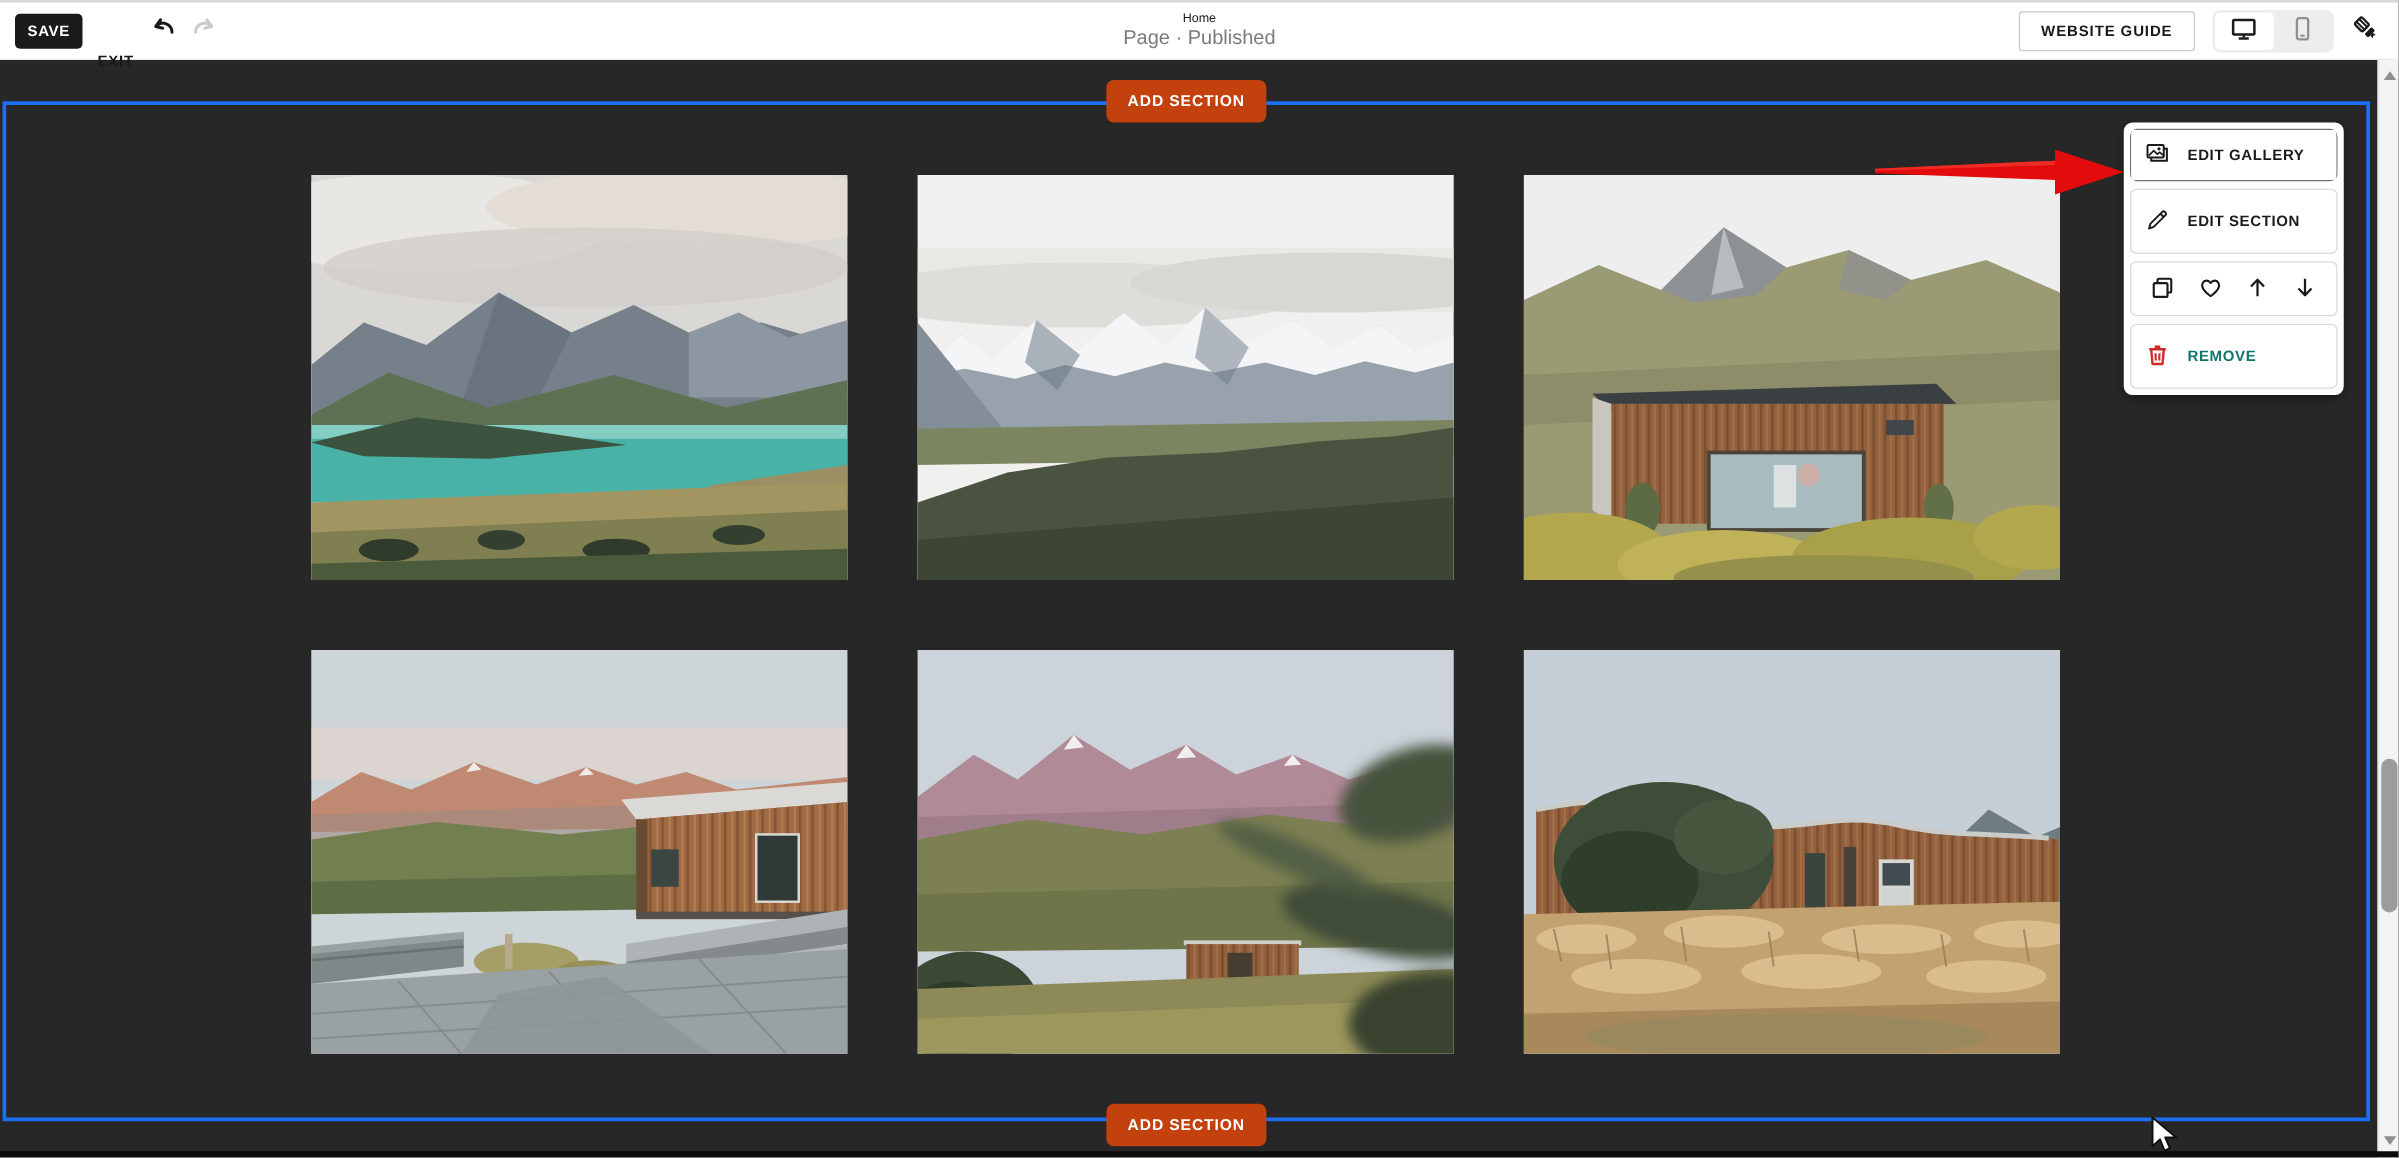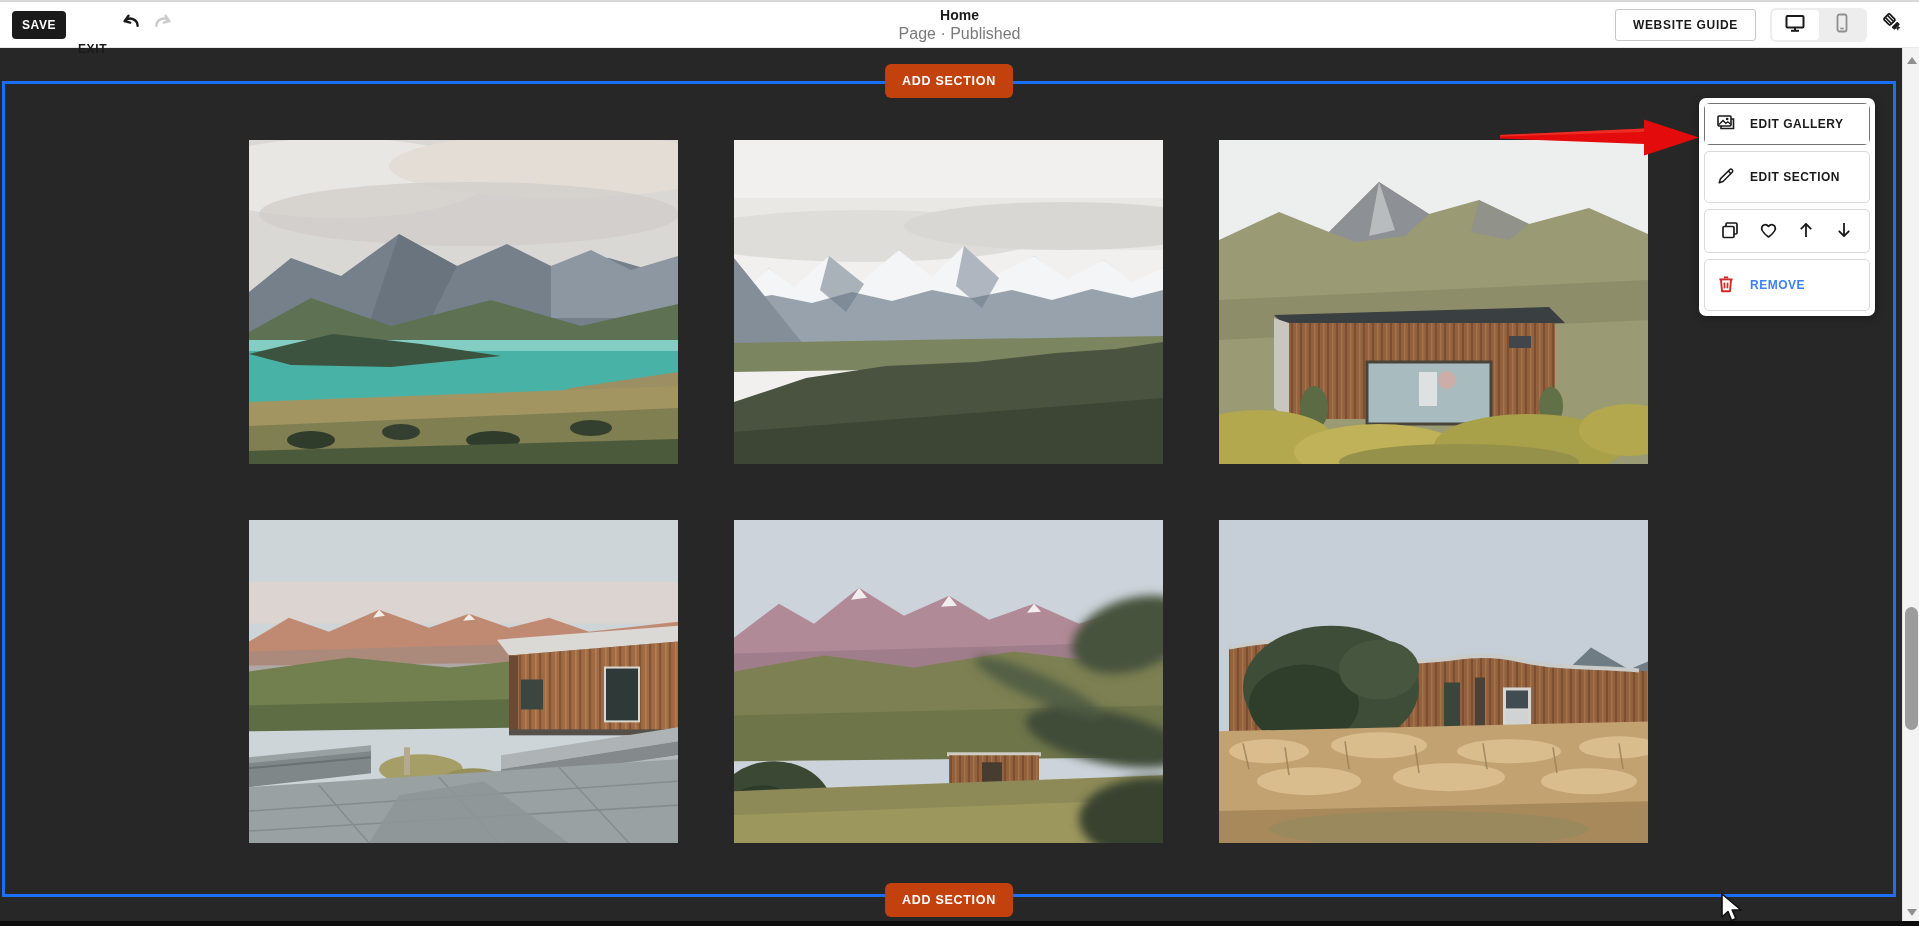--- a/index.html
+++ b/index.html
@@ -10,21 +10,21 @@
   
   .topbar { position:absolute; top:0; left:0; right:0; height:48px; background:#fff;
     border-top:2px solid #d8d8d8; border-bottom:1px solid #e8e8e8; z-index:50; }
   .tb-left { position:absolute; left:12px; top:0; height:100%; display:flex; align-items:center; gap:12px; }
   .save-btn { width:54px; height:28px; background:#1a1a1a; color:#fff; border:none; border-radius:4px;
     font:700 12px "Liberation Sans",sans-serif; letter-spacing:.6px; cursor:pointer; }
   .exit-btn { background:none; border:none; font:700 12px "Liberation Sans",sans-serif;
     letter-spacing:.6px; color:#1a1a1a; cursor:pointer;margin-top:48px; }
   .icon-btn { background:none; border:none; cursor:pointer; display:flex; align-items:center; justify-content:center; padding:0; }
   .tb-center { position:absolute; left:50%; top:50%; transform:translate(-50%,-50%); text-align:center; white-space:nowrap; }
-  .pg-title { font-size:14px; font-weight:700; color:#1a1a1a; }
+  .pg-title { font-size:10px; font-weight:400; color:#1a1a1a; }
   .pg-status { font-size:16px; color:#7a7a7a; margin-top:2px; }
   .tb-right { position:absolute; right:14px; top:0; height:100%; display:flex; align-items:center; gap:14px; }
   .wg-btn { height:32px; padding:0 17px; background:#fff; border:1px solid #c8c8c8; border-radius:3px;
     font:700 12px "Liberation Sans",sans-serif; letter-spacing:.7px; color:#1a1a1a; cursor:pointer;margin-left:32px; }
   .device-toggle { width:97px; height:34px; background:#ededed; border-radius:6px; display:flex; padding:2px; }
   .seg { flex:1; display:flex; align-items:center; justify-content:center; background:transparent;
     border:none; border-radius:4px; cursor:pointer; }
   .seg.active { background:#fff; }
 
   
@@ -46,21 +46,21 @@
   .menu { position:absolute; left:1699px; top:50px; width:176px; background:#fff; border-radius:7px;
     padding:5px; display:flex; flex-direction:column; gap:6px; z-index:20;
     box-shadow:0 2px 8px rgba(0,0,0,.35); }
   .menu-item { display:flex; align-items:center; gap:14px; height:52px; padding:0 11px; width:100%;
     background:#fff; border:1px solid #d9d9d9; border-radius:5px; cursor:pointer;
     font:700 12px "Liberation Sans",sans-serif; letter-spacing:.5px; color:#1a1a1a; }
   .red-box { border:1px solid #737373; border-radius:6px; }
   .red-box .menu-item { border:none; height:40px; border-radius:2px; }
   .icons-row { justify-content:space-between; padding:0 13px; height:44px; cursor:default; }
   .icons-row .icon-btn { width:24px; height:24px; }
-  .menu-item.remove { color:#3b82f6; }
+  .menu-item.remove { color:#0f766e; }
 
   .annotation-arrow { position:absolute; left:1496px; top:67px; width:206px; height:42px; z-index:30; pointer-events:none; }
 
   
   .scrollbar { position:absolute; right:0; top:48px; bottom:0; width:17px; background:#f3f3f3;
     border-left:1px solid #e2e2e2; z-index:60; }
   .sb-up, .sb-down { position:absolute; left:0; width:17px; height:16px; display:flex;
     align-items:center; justify-content:center; cursor:pointer; }
   .sb-up { top:4px; } .sb-down { bottom:6px; }
   .tri-up { width:0; height:0; border-left:5px solid transparent; border-right:5px solid transparent;

